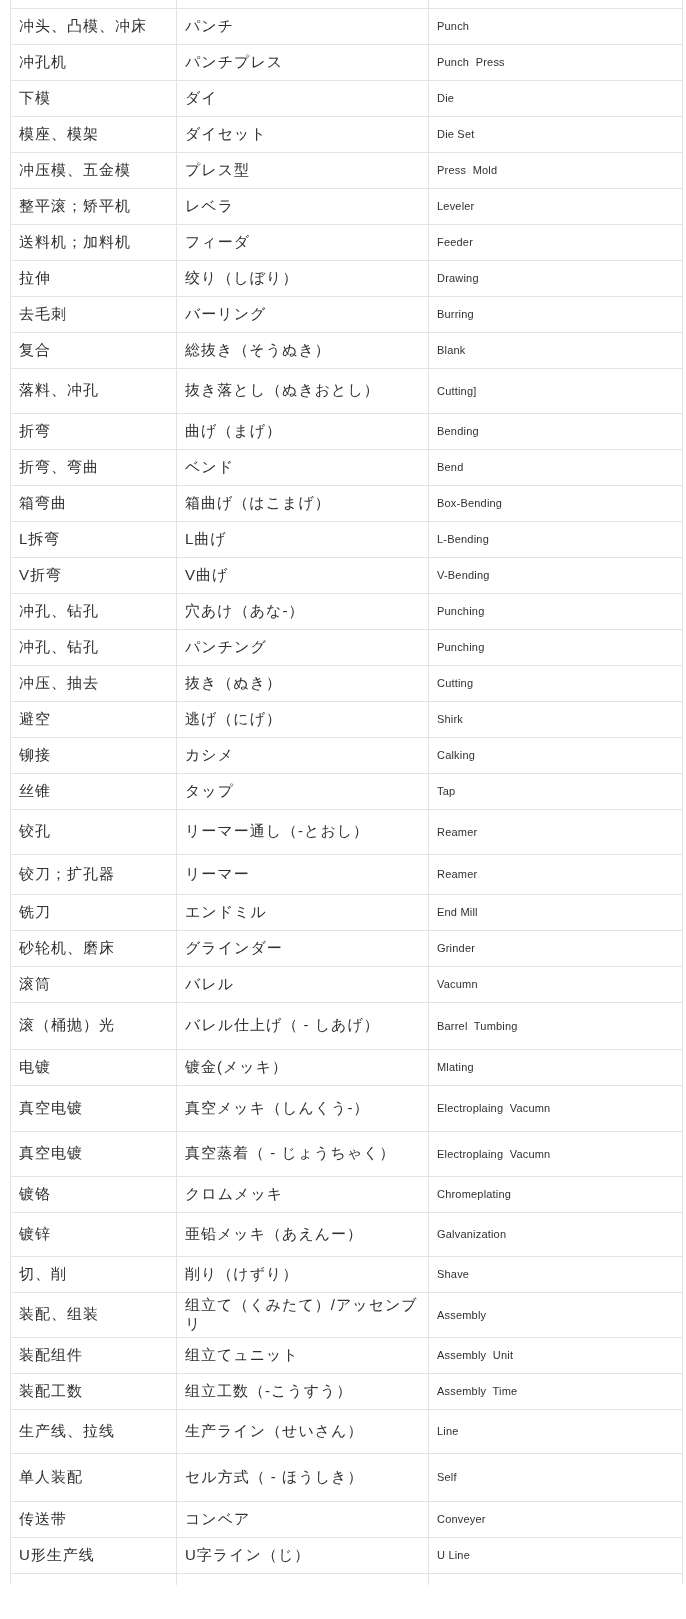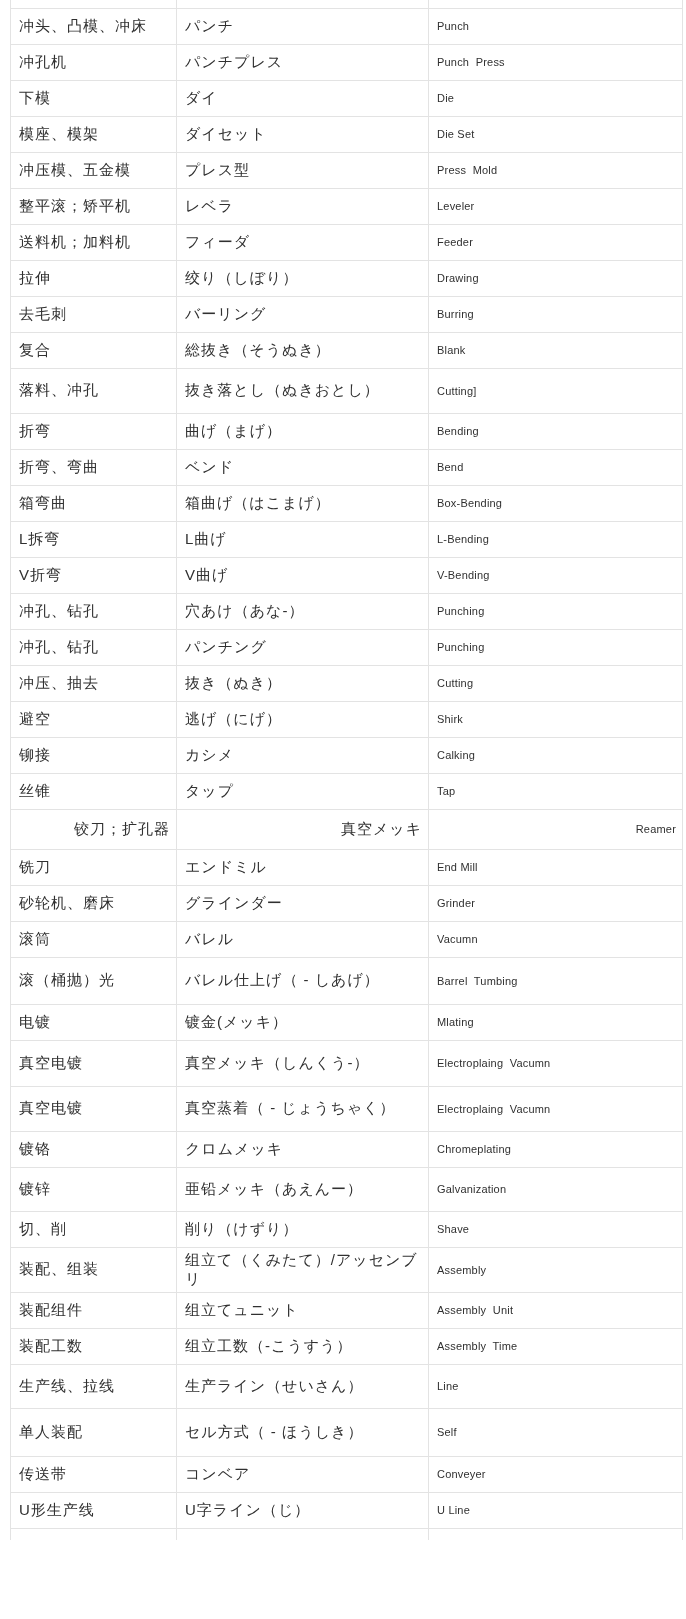--- a/index.html
+++ b/index.html
@@ -170,23 +170,28 @@
         <tr style="height: 36px;">
           <td class="cn">铆接</td>
           <td class="jp">カシメ</td>
           <td class="en">Calking</td>
         </tr>
         <tr style="height: 36px;">
           <td class="cn">丝锥</td>
           <td class="jp">タップ</td>
           <td class="en">Tap</td>
         </tr>
-        <tr style="height: 40px; text-align: right;">
+        <tr style="height: 45px;">
+          <td class="cn">铰孔</td>
+          <td class="jp">リーマー通し（-とおし）</td>
+          <td class="en">Reamer</td>
+        </tr>
+        <tr style="height: 40px;">
           <td class="cn">铰刀；扩孔器</td>
-          <td class="jp">真空メッキ</td>
+          <td class="jp">リーマー</td>
           <td class="en">Reamer</td>
         </tr>
         <tr style="height: 36px;">
           <td class="cn">铣刀</td>
           <td class="jp">エンドミル</td>
           <td class="en">End Mill</td>
         </tr>
         <tr style="height: 36px;">
           <td class="cn">砂轮机、磨床</td>
           <td class="jp">グラインダー</td>

